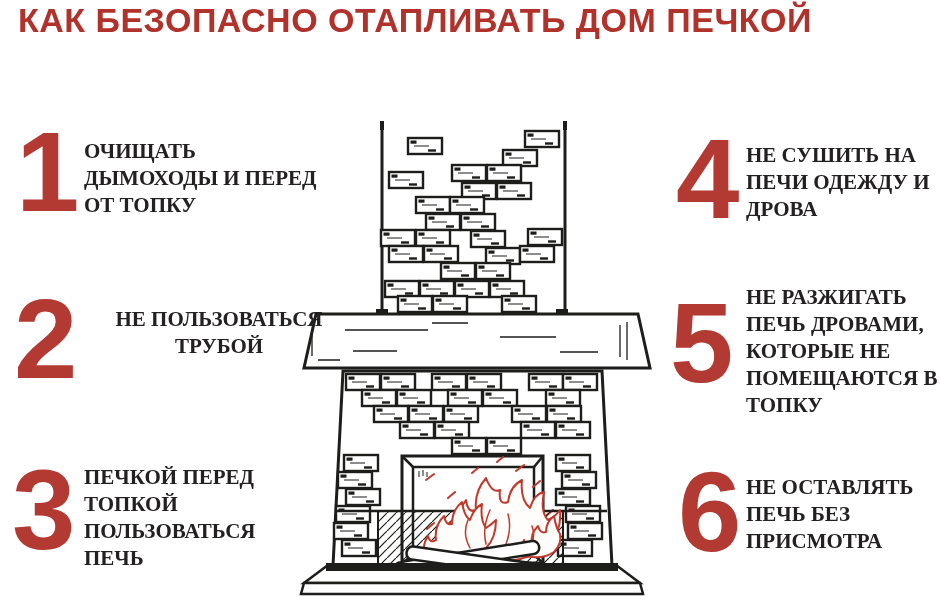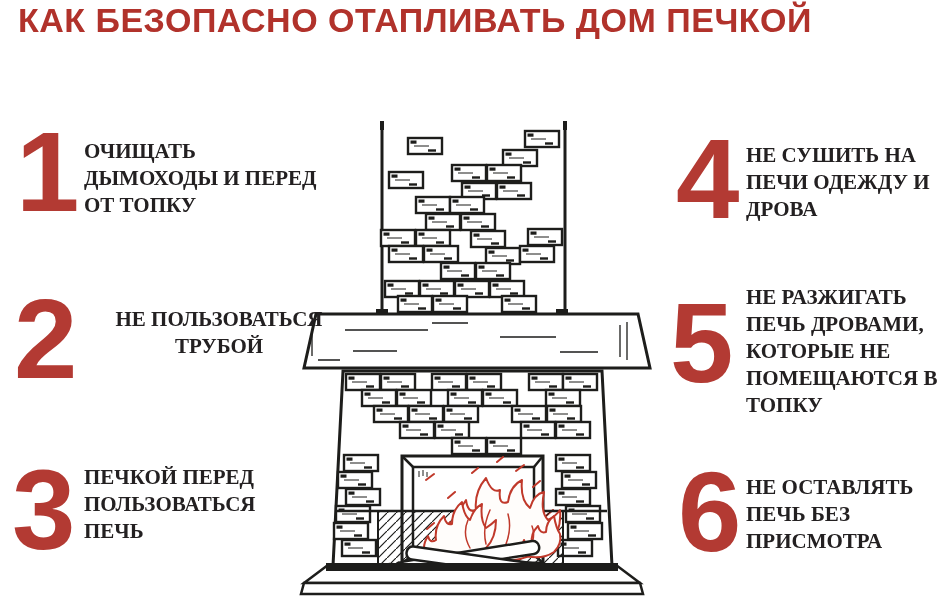--- a/index.html
+++ b/index.html
@@ -223,20 +223,21 @@
     <div class="tip-number">2</div>
     <div class="tip-text">
         <div class="tip-line">НЕ ПОЛЬЗОВАТЬСЯ</div>
         <div class="tip-line">ТРУБОЙ</div>
       </div>
   </div>
   <div class="tip tip3">
     <div class="tip-number">3</div>
     <div class="tip-text">
         <div class="tip-line">ПЕЧКОЙ ПЕРЕД</div>
+        <div class="tip-line">ТОПКОЙ</div>
         <div class="tip-line">ПОЛЬЗОВАТЬСЯ</div>
         <div class="tip-line">ПЕЧЬ</div>
       </div>
   </div>
   <div class="tip tip4">
     <div class="tip-number">4</div>
     <div class="tip-text">
         <div class="tip-line">НЕ СУШИТЬ НА</div>
         <div class="tip-line">ПЕЧИ ОДЕЖДУ И</div>
         <div class="tip-line">ДРОВА</div>

